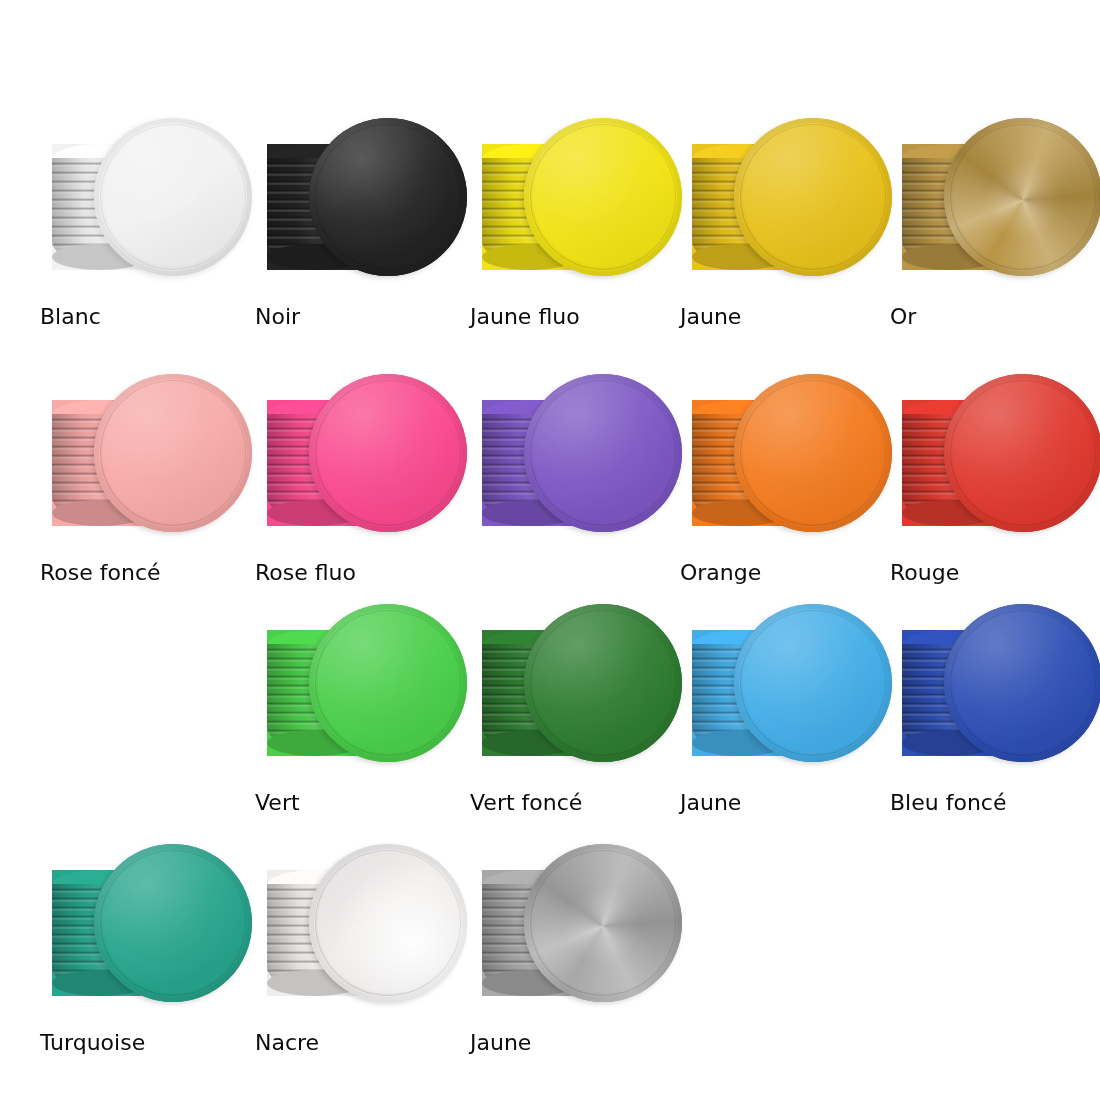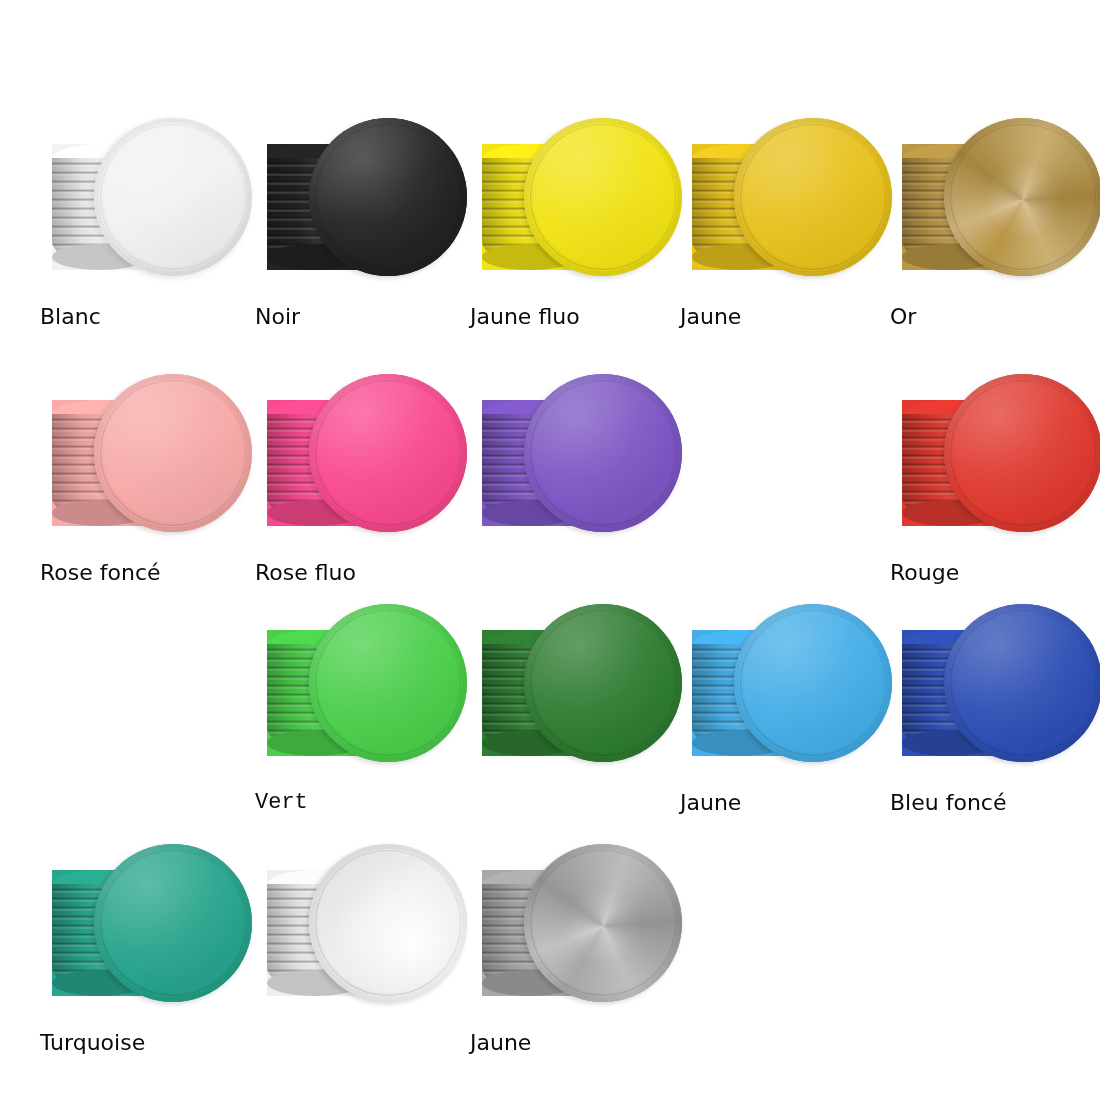--- a/index.html
+++ b/index.html
@@ -315,39 +315,57 @@
           <div class="stack-bottom" style="background: rgb(125, 87, 196);"></div>
         </div>
         <div class="disc" style="background: rgb(125, 87, 196);">
           <div class="disc-rim" style="background: rgb(125, 87, 196); filter: brightness(0.94);"></div>
           <div class="disc-face" style="background: rgb(125, 87, 196);"></div>
           <div class="disc-sheen"></div>
           <div class="disc-inner-ring"></div>
         </div>
       </div>
     </div>
+    <div class="swatch" style="left: 680px; top: 368px;">
+      <div class="art">
+        <div class="stack" style="background: rgb(244, 123, 32);">
+          <div class="stack-top" style="background: rgb(244, 123, 32); filter: brightness(1.06);"></div>
+          <div class="stack-body" style="background: rgb(244, 123, 32);">
+            <div class="stack-shade"></div>
+          </div>
+          <div class="stack-bottom" style="background: rgb(244, 123, 32);"></div>
+        </div>
+        <div class="disc" style="background: rgb(244, 123, 32);">
+          <div class="disc-rim" style="background: rgb(244, 123, 32); filter: brightness(0.94);"></div>
+          <div class="disc-face" style="background: rgb(244, 123, 32);"></div>
+          <div class="disc-sheen"></div>
+          <div class="disc-inner-ring"></div>
+        </div>
+      </div>
+      <div class="label">Orange</div>
+    </div>
     <div class="swatch" style="left: 890px; top: 368px;">
       <div class="art">
         <div class="stack" style="background: rgb(224, 58, 48);">
           <div class="stack-top" style="background: rgb(224, 58, 48); filter: brightness(1.06);"></div>
           <div class="stack-body" style="background: rgb(224, 58, 48);">
             <div class="stack-shade"></div>
           </div>
           <div class="stack-bottom" style="background: rgb(224, 58, 48);"></div>
         </div>
         <div class="disc" style="background: rgb(224, 58, 48);">
           <div class="disc-rim" style="background: rgb(224, 58, 48); filter: brightness(0.94);"></div>
           <div class="disc-face" style="background: rgb(224, 58, 48);"></div>
           <div class="disc-sheen"></div>
           <div class="disc-inner-ring"></div>
         </div>
       </div>
       <div class="label">Rouge</div>
     </div>
-    <div class="swatch" style="left: 255px; top: 598px; font-family: Liberation Mono, monospace;">
+    <div class="swatch" style="left: 255px; top: 598px;">
       <div class="art">
         <div class="stack" style="background: rgb(75, 207, 75);">
           <div class="stack-top" style="background: rgb(75, 207, 75); filter: brightness(1.06);"></div>
           <div class="stack-body" style="background: rgb(75, 207, 75);">
             <div class="stack-shade"></div>
           </div>
           <div class="stack-bottom" style="background: rgb(75, 207, 75);"></div>
         </div>
         <div class="disc" style="background: rgb(75, 207, 75);">
           <div class="disc-rim" style="background: rgb(75, 207, 75); filter: brightness(0.94);"></div>
@@ -367,20 +385,21 @@
           </div>
           <div class="stack-bottom" style="background: rgb(47, 125, 50);"></div>
         </div>
         <div class="disc" style="background: rgb(47, 125, 50);">
           <div class="disc-rim" style="background: rgb(47, 125, 50); filter: brightness(0.94);"></div>
           <div class="disc-face" style="background: rgb(47, 125, 50);"></div>
           <div class="disc-sheen"></div>
           <div class="disc-inner-ring"></div>
         </div>
       </div>
+      <div class="label">Vert foncé</div>
     </div>
     <div class="swatch" style="left: 680px; top: 598px;">
       <div class="art">
         <div class="stack" style="background: rgb(69, 174, 232);">
           <div class="stack-top" style="background: rgb(69, 174, 232); filter: brightness(1.06);"></div>
           <div class="stack-body" style="background: rgb(69, 174, 232);">
             <div class="stack-shade"></div>
           </div>
           <div class="stack-bottom" style="background: rgb(69, 174, 232);"></div>
         </div>
@@ -438,20 +457,21 @@
           </div>
           <div class="stack-bottom" style="background: rgb(240, 238, 236);"></div>
         </div>
         <div class="disc pearl" style="background: rgb(240, 238, 236);">
           <div class="disc-rim" style="background: rgb(240, 238, 236); filter: brightness(0.94);"></div>
           <div class="disc-face" style="background: rgb(240, 238, 236);"></div>
           <div class="disc-sheen"></div>
           <div class="disc-inner-ring"></div>
         </div>
       </div>
+      <div class="label">Nacre</div>
     </div>
     <div class="swatch" style="left: 470px; top: 838px;">
       <div class="art">
         <div class="stack" style="background: rgb(168, 168, 168);">
           <div class="stack-top" style="background: rgb(168, 168, 168); filter: brightness(1.06);"></div>
           <div class="stack-body" style="background: rgb(168, 168, 168);">
             <div class="stack-shade"></div>
           </div>
           <div class="stack-bottom" style="background: rgb(168, 168, 168);"></div>
         </div>

